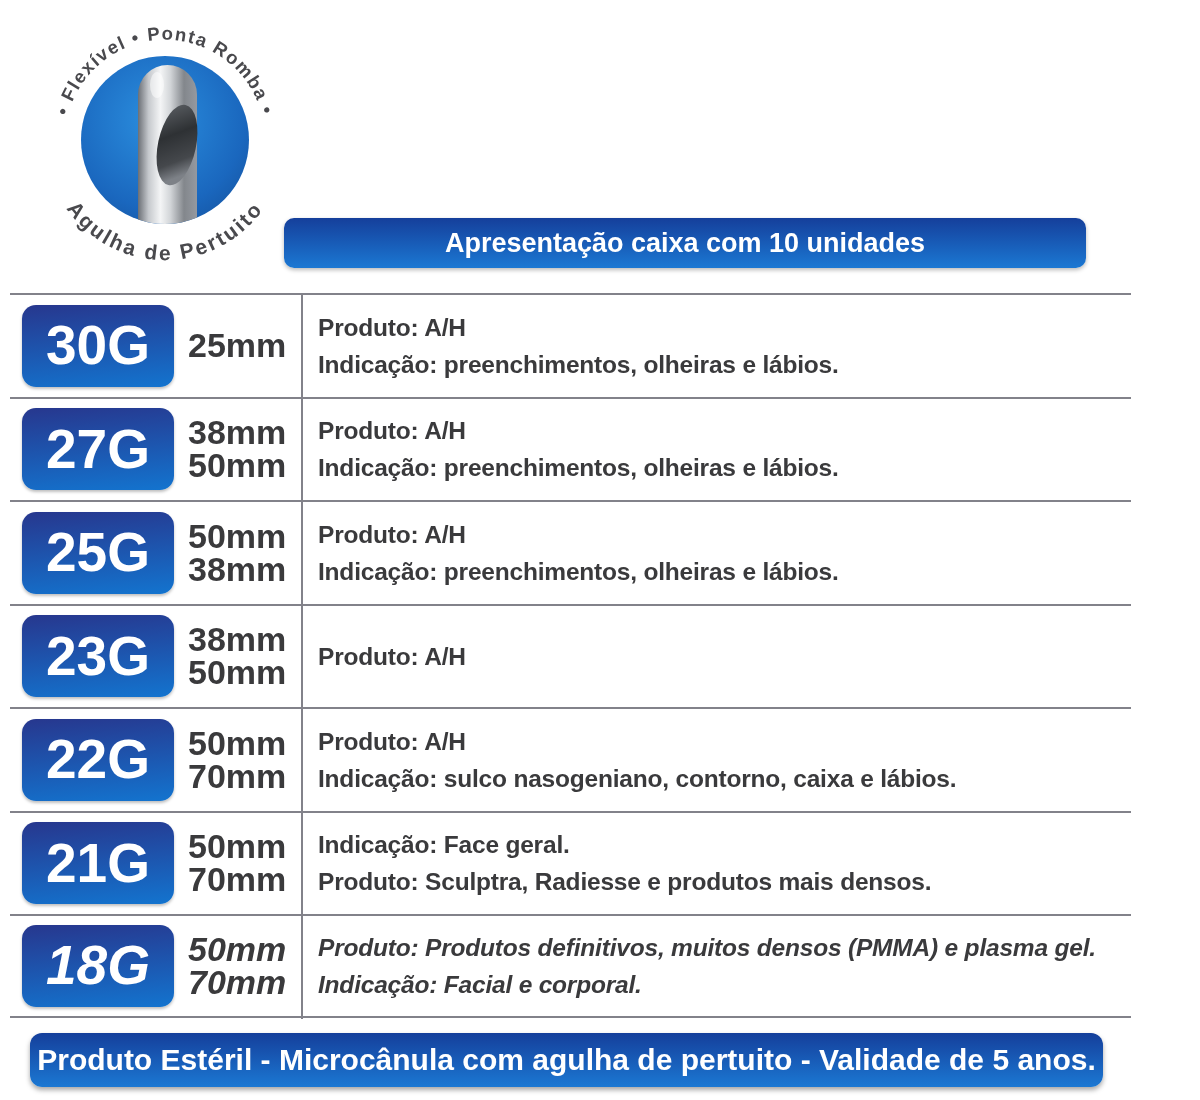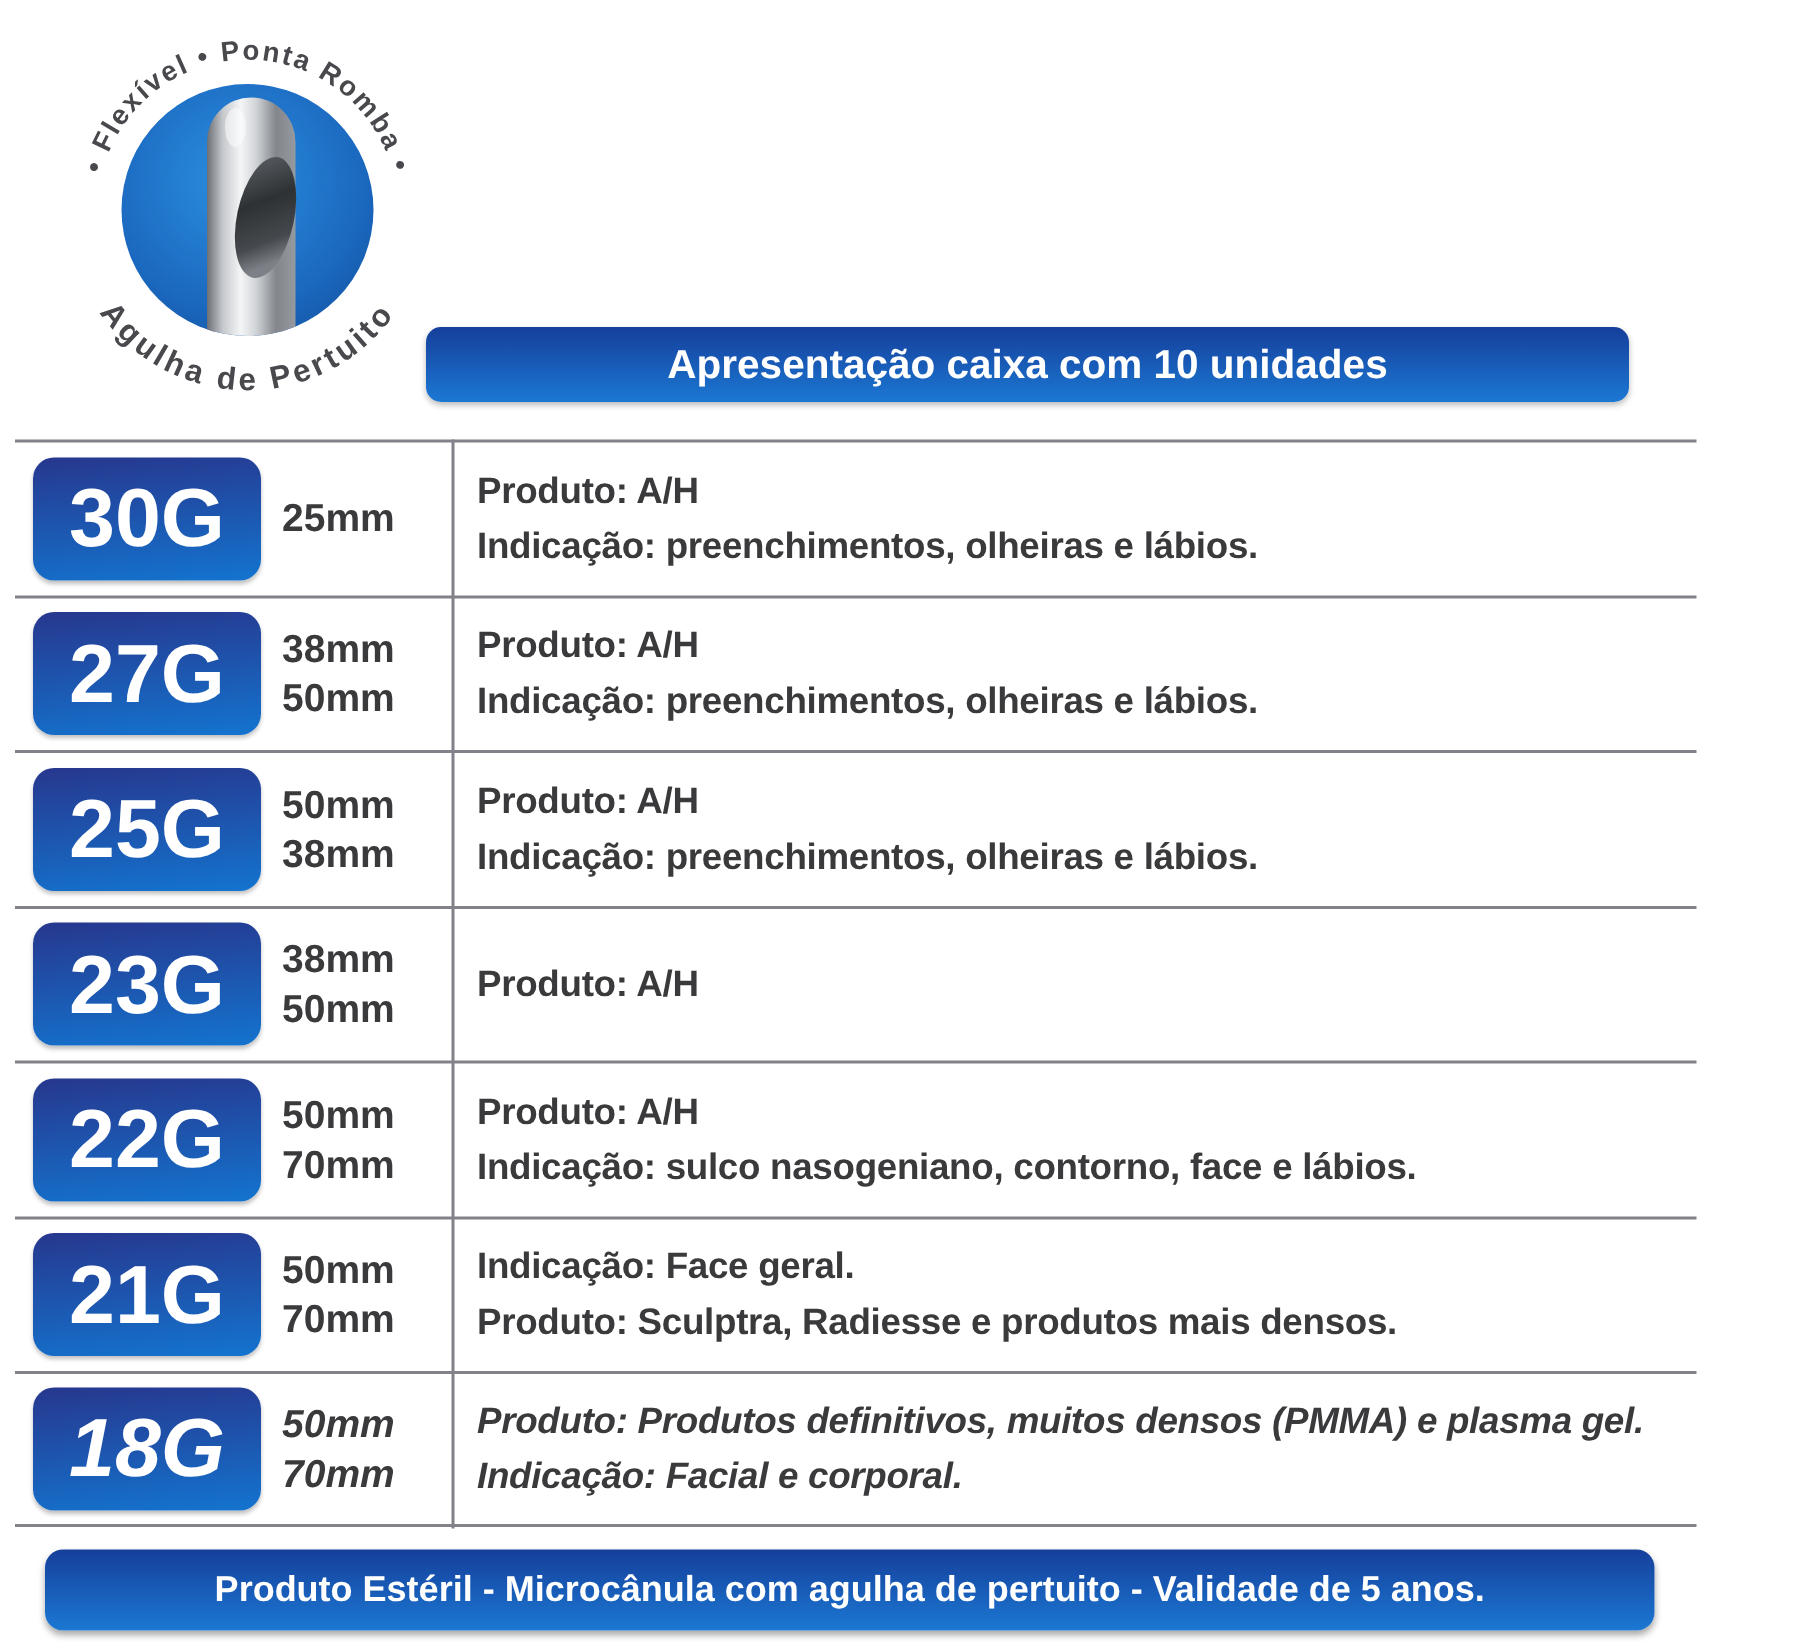--- a/index.html
+++ b/index.html
@@ -15,36 +15,36 @@
   .arc-text { font-size:18.5px; font-weight:700; letter-spacing:1.5px; fill:var(--arc-text,#49494d); text-anchor:middle; }
   .arc-text-bottom { font-size:21px; letter-spacing:2.5px; }
 
   
   .bar {
     position:absolute; display:flex; align-items:center; justify-content:center;
     color:#fff; font-weight:700;
     background:linear-gradient(180deg, var(--bar-top,#153f9b), var(--bar-bottom,#1b78d3));
   }
   .header-bar { left:284px; top:218px; width:802px; height:50px; border-radius:10px; font-size:27px; box-shadow:0 2px 4px rgba(0,0,0,.28); }
-  .footer-bar { left:30px; top:1033px; width:1073px; height:54px; border-radius:12px; font-size:24px; box-shadow:0 3px 5px rgba(0,0,0,.35); }
+  .footer-bar { left:30px; top:1033px; width:1073px; height:54px; border-radius:12px; font-size:30px; box-shadow:0 3px 5px rgba(0,0,0,.35); }
 
   
   .vline { position:absolute; left:301px; top:293px; width:2px; height:726px; background:var(--line,#82828a); }
   .rows { position:absolute; left:10px; top:293px; width:1121px; }
   .row { display:flex; align-items:center; height:103.5px; border-top:2px solid var(--line,#82828a); }
   .row:last-child { border-bottom:2px solid var(--line,#82828a);font-style:italic; }
   .badge {
     margin-left:12px; width:152px; height:82px; border-radius:14px; flex:none;
     background:linear-gradient(175deg, var(--badge-top,#27378e), var(--badge-bottom,#1374cf));
     display:flex; align-items:center; justify-content:center;
     box-shadow:0 2px 3px rgba(0,0,0,.25);
   }
   .badge-text { color:#fff; font-weight:700; font-size:55px; line-height:1; }
   .sizes { margin-left:14px; width:100px; flex:none; }
-  .size-line { font-size:26px; font-weight:700; color:var(--text-dark,#3a3a3c); line-height:33px; }
+  .size-line { font-size:34px; font-weight:700; color:var(--text-dark,#3a3a3c); line-height:33px; }
   .desc { margin-left:30px; flex:1; }
   .desc-line { font-size:24.5px; font-weight:700; color:var(--text-dark,#3a3a3c); line-height:37px; letter-spacing:-0.2px; }
 </style>
 </head>
 <body>
 
 <div class="page">
 
   <svg class="logo" viewBox="0 0 290 285">
     <defs>
@@ -149,21 +149,21 @@
       <div class="row">
         <div class="badge">
           <span class="badge-text">22G</span>
         </div>
         <div class="sizes">
           <div class="size-line">50mm</div>
           <div class="size-line">70mm</div>
         </div>
         <div class="desc">
           <div class="desc-line">Produto: A/H</div>
-          <div class="desc-line">Indicação: sulco nasogeniano, contorno, face e lábios.</div>
+          <div class="desc-line">Indicação: sulco nasogeniano, contorno, caixa e lábios.</div>
         </div>
       </div>
       <div class="row">
         <div class="badge">
           <span class="badge-text">21G</span>
         </div>
         <div class="sizes">
           <div class="size-line">50mm</div>
           <div class="size-line">70mm</div>
         </div>

